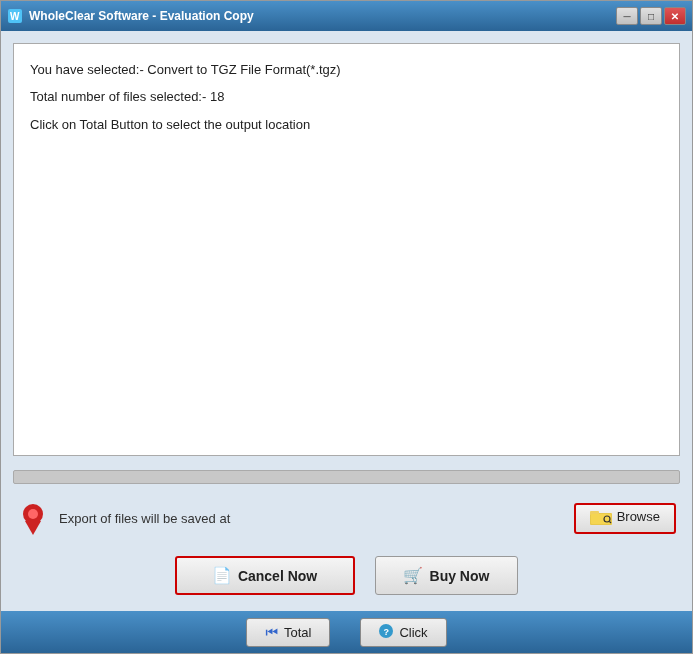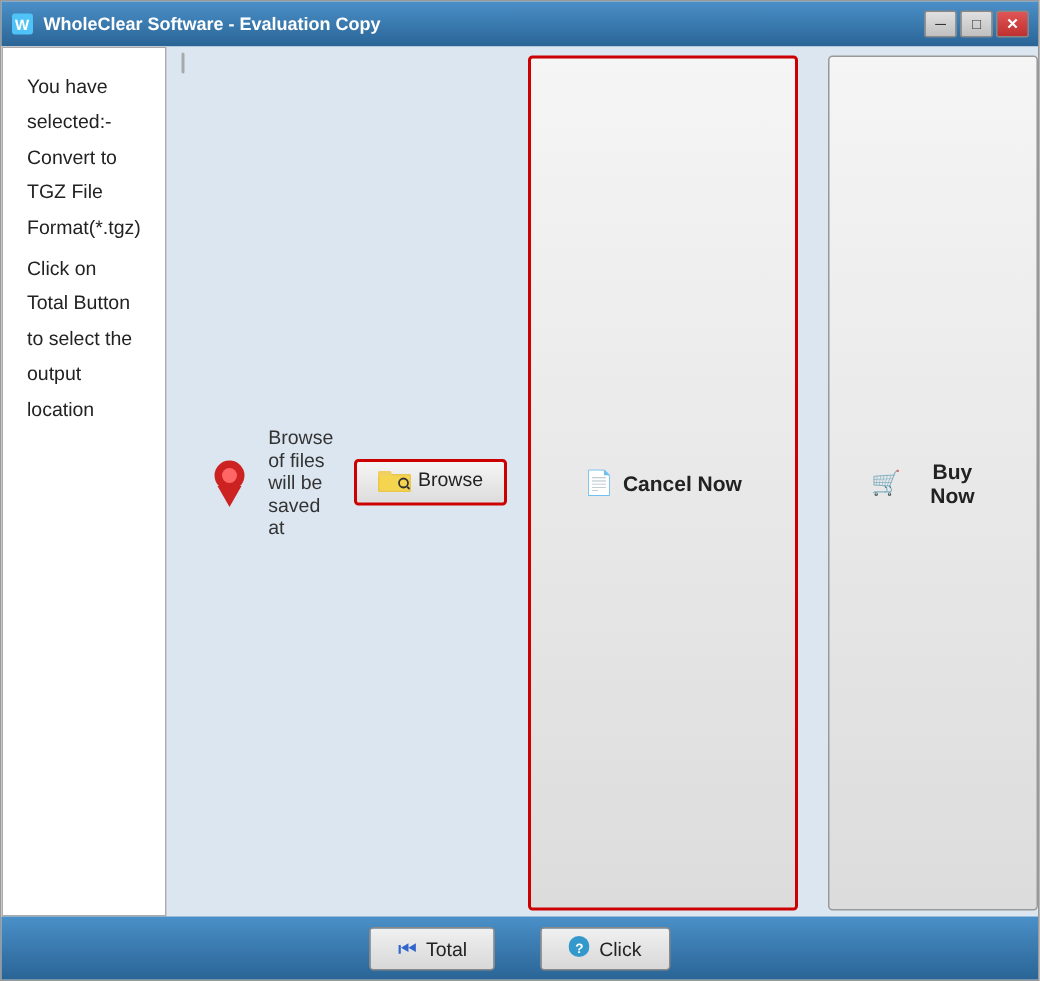--- a/index.html
+++ b/index.html
@@ -82,21 +82,22 @@
 
     .title-btn.close-btn {
       background: linear-gradient(to bottom, #e05555, #c03030);
       color: white;
     }
 
     .window-content {
       flex: 1;
       background: #dce6f0;
       display: flex;
-      flex-direction: row;
+      flex-direction: column;
+      padding: 12px;
       gap: 10px;
     }
 
     .info-box {
       background: white;
       border: 1px solid #aaa;
       flex: 1;
       padding: 14px 16px;
       font-size: 13px;
       color: #222;
@@ -250,39 +251,40 @@
       <button class="title-btn">─</button>
       <button class="title-btn">□</button>
       <button class="title-btn close-btn">✕</button>
     </div>
   </div>
 
   <div class="window-content">
 
     <div class="info-box">
       <div class="info-line">You have selected:- Convert to TGZ File Format(*.tgz)</div>
+      <div class="info-line">Total number of files selected:- 18</div>
       <div class="info-line">Click on Total Button to select the output location</div>
     </div>
 
     <div class="progress-area">
       <div class="progress-bar-track">
         <div class="progress-bar-fill"></div>
       </div>
     </div>
 
     <div class="save-location-row">
       <div class="location-icon">
 
         <svg width="28" height="34" viewBox="0 0 28 34">
           <ellipse cx="14" cy="13" rx="10" ry="10" fill="#cc2222"></ellipse>
           <ellipse cx="14" cy="13" rx="5" ry="5" fill="#ff6666"></ellipse>
           <polygon points="14,34 6,20 22,20" fill="#cc2222"></polygon>
         </svg>
       </div>
-      <span class="save-label">Browse of files will be saved at</span>
+      <span class="save-label">Export of files will be saved at</span>
       <button class="browse-btn">
         <span>
           <svg class="folder-icon-svg" viewBox="0 0 22 16" fill="none">
             <rect x="0" y="4" width="22" height="12" rx="1" fill="#e8c84a"></rect>
             <rect x="0" y="2" width="9" height="4" rx="1" fill="#f0d060"></rect>
             <rect x="1" y="5" width="20" height="10" rx="1" fill="#f5d550"></rect>
 
             <circle cx="17" cy="10" r="3" stroke="#333" stroke-width="1.2" fill="none"></circle>
             <line x1="19.5" y1="12.5" x2="21" y2="14" stroke="#333" stroke-width="1.2"></line>
           </svg>

